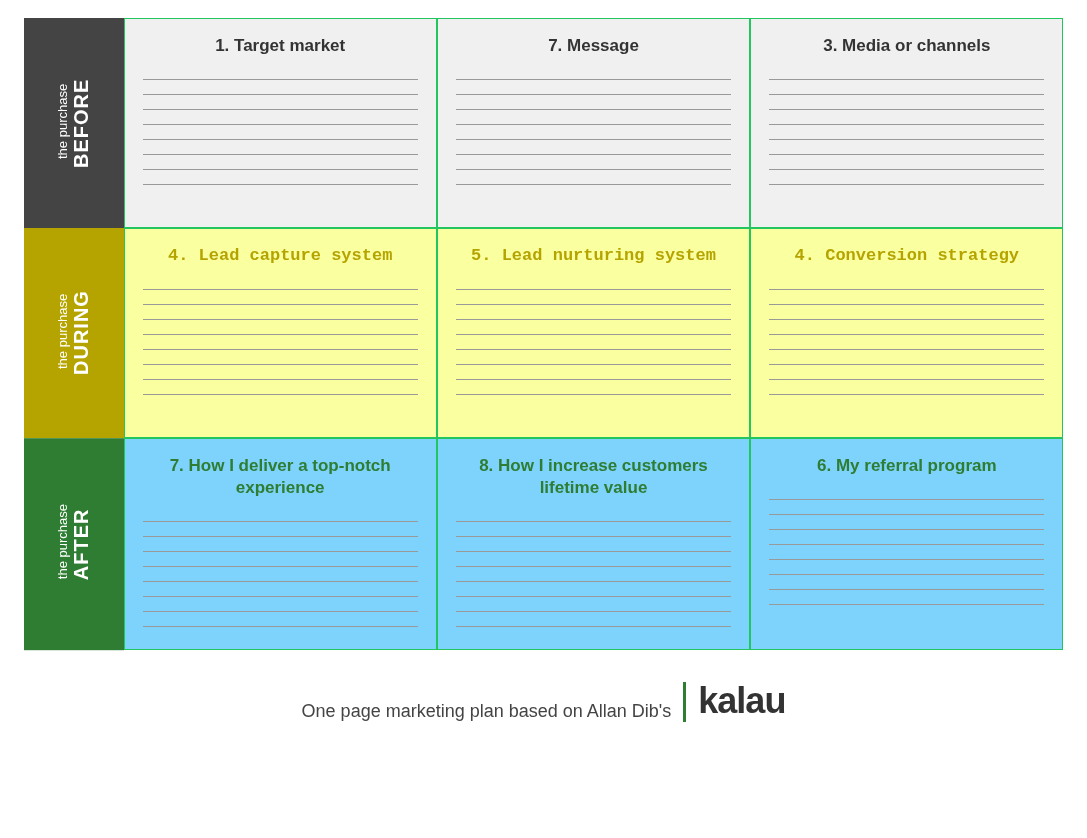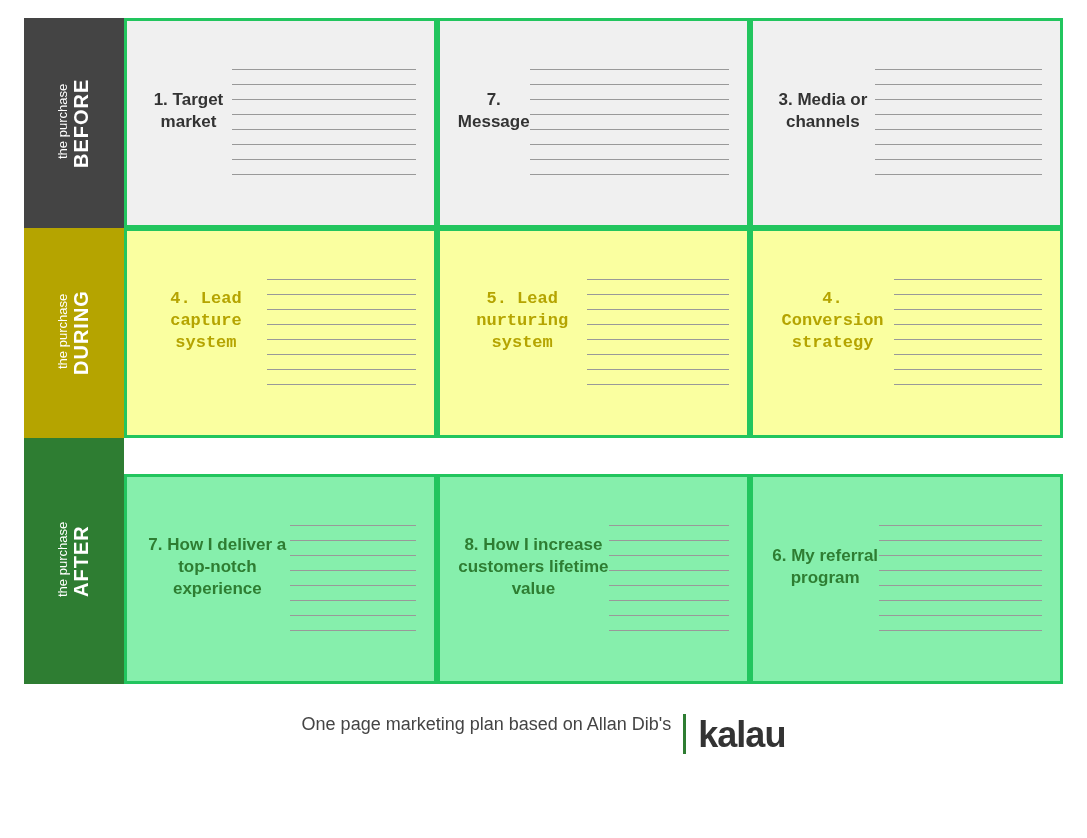--- a/index.html
+++ b/index.html
@@ -59,23 +59,23 @@
       margin-top: 4px;
     }
 
     .row-before .row-label { background-color: #444444; }
     .row-during .row-label { background-color: #b5a400; }
     .row-after .row-label { background-color: #2e7d32; }
 
     .cell {
       flex: 1;
       padding: 16px 18px 22px 18px;
-      border: 3px solid #22c55e;
-      display: flex;
-      flex-direction: row;
+      border: 1px solid #22c55e;
+      display: flex;
+      flex-direction: column;
       align-items: center;
       min-height: 210px;
     }
 
     .cell-title {
       font-size: 17px;
       font-weight: bold;
       text-align: center;
       margin-bottom: 18px;
       line-height: 1.3;
@@ -90,22 +90,21 @@
 
     .row-during .cell {
       background-color: #faffa0;
     }
     .row-during .cell-title {
       color: #b5a400;
       font-family: Liberation Mono, monospace;
     }
 
     .row-after .cell {
-      background-color: #86efac;
-      margin-top: 36px;
+      background-color: #7dd3fc;
     }
     .row-after .cell-title {
       color: #2e7d32;
     }
 
     .lines-container {
       width: 100%;
       display: flex;
       flex-direction: column;
       gap: 14px;
@@ -114,21 +113,21 @@
 
     .line {
       width: 100%;
       height: 1px;
       background-color: #999999;
     }
 
     .footer {
       margin-top: 30px;
       display: flex;
-      align-items: flex-start;
+      align-items: flex-end;
       justify-content: center;
       gap: 12px;
       font-size: 18px;
       color: #444;
     }
 
     .footer-divider {
       width: 3px;
       height: 40px;
       background-color: #2e7d32;

